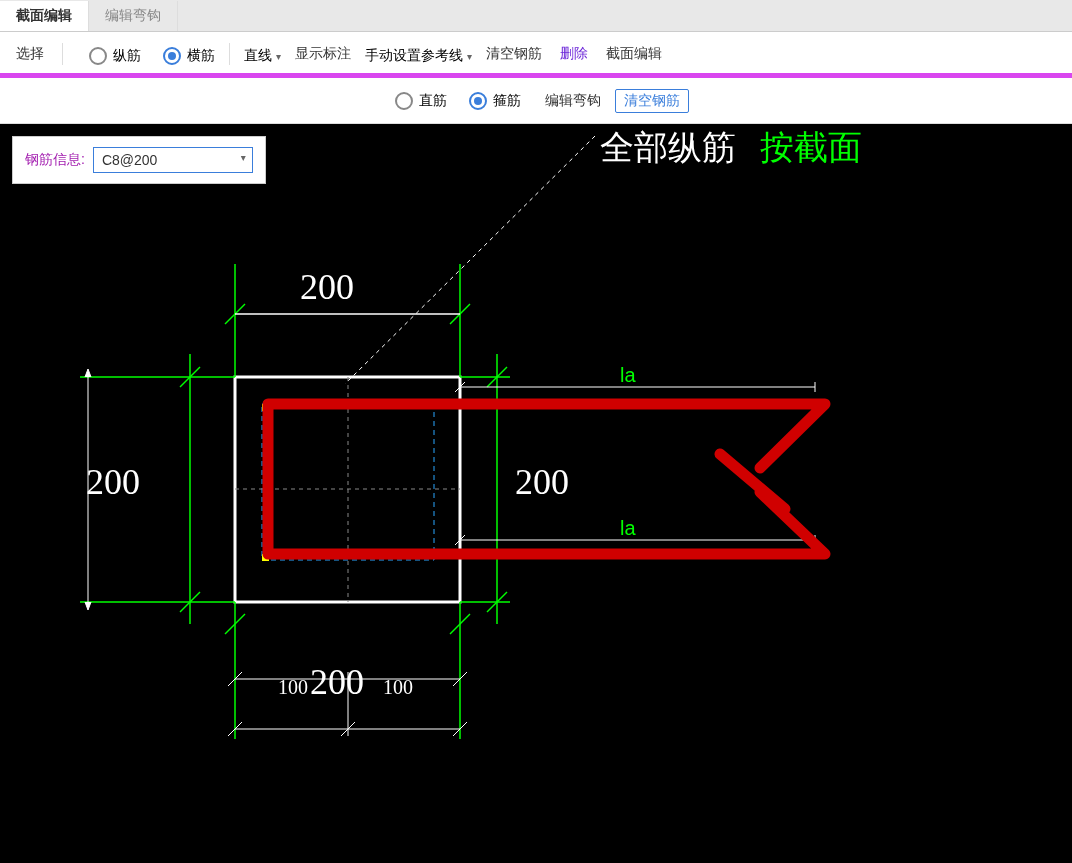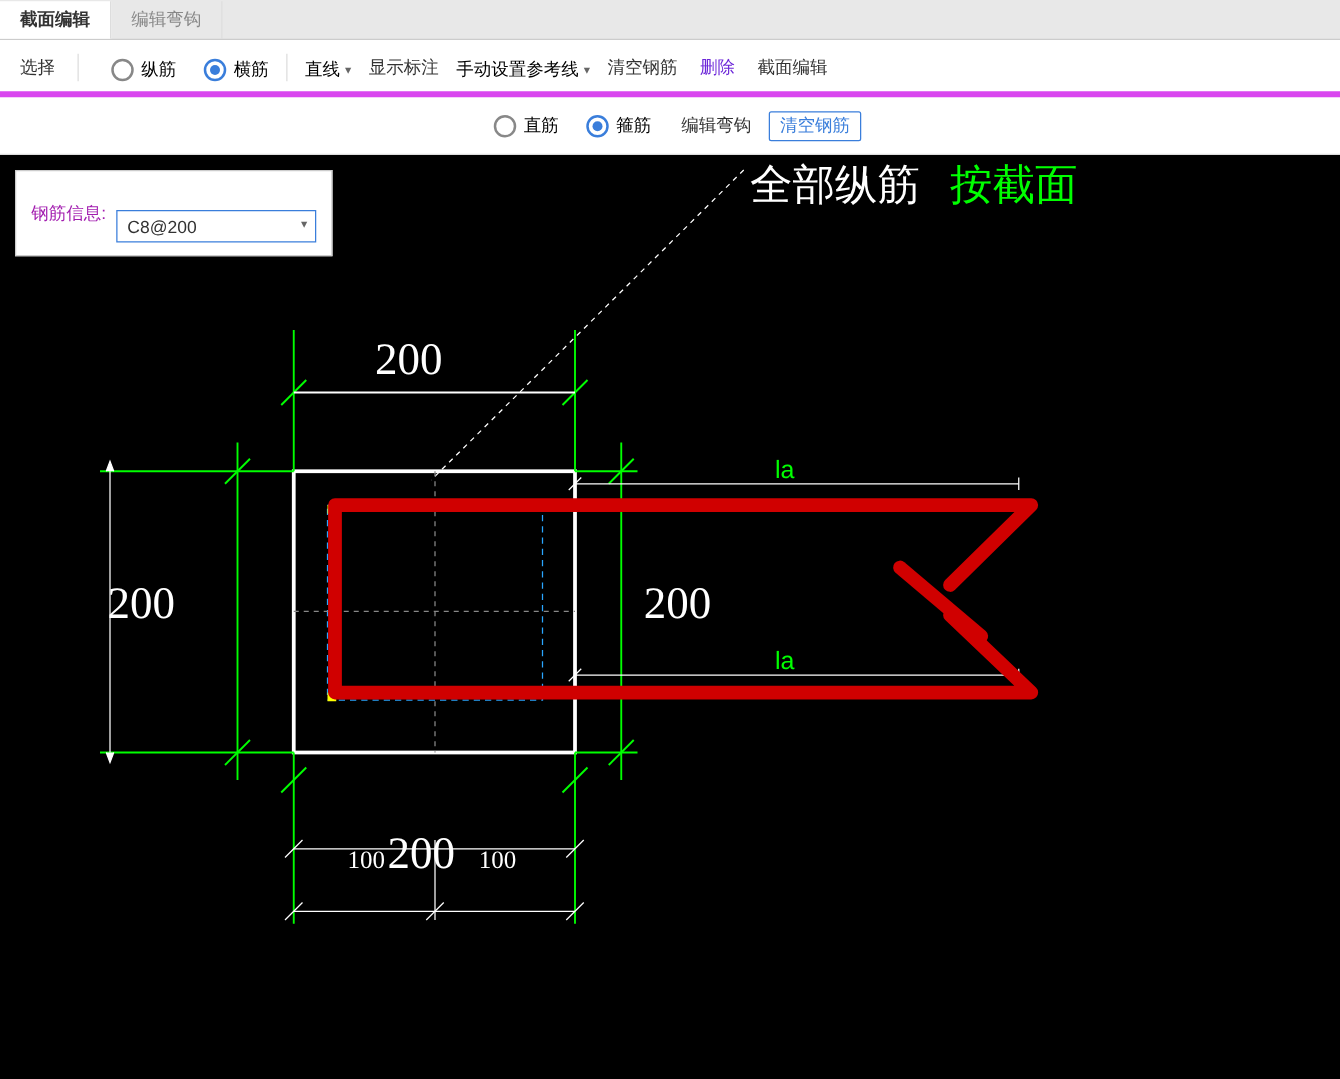--- a/index.html
+++ b/index.html
@@ -91,21 +91,20 @@
   gap: 8px;
   z-index: 10;
 }
 .info-panel label { color: #a21caf; }
 .info-panel .select {
   border: 1px solid #3a7edb;
   padding: 4px 24px 4px 8px;
   min-width: 160px;
   position: relative;
   color: #333;
-  margin-top: 21px;
 }
 .info-panel .select::after {
   content: '▾'; position: absolute; right: 6px; top: 4px; color: #666; font-size: 10px;
 }
 
 svg.drawing { position: absolute; top: 0; left: 0; width: 1060px; height: 720px; }
 </style>
 </head>
 <body>
 

